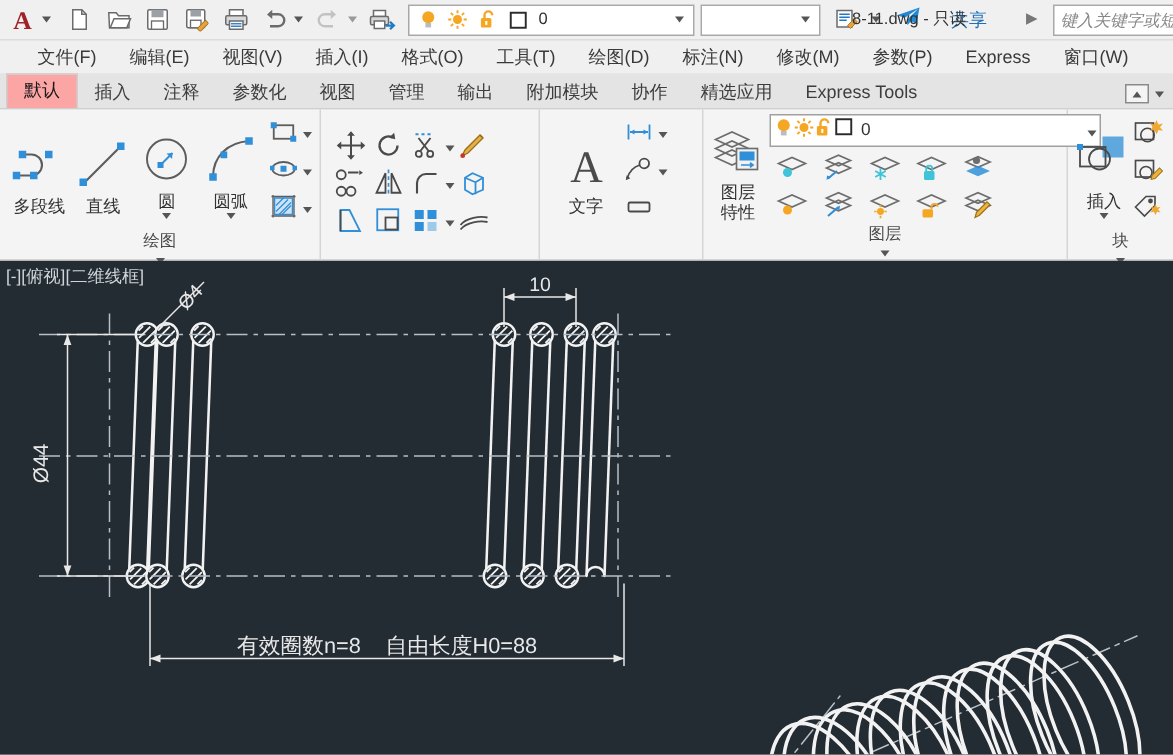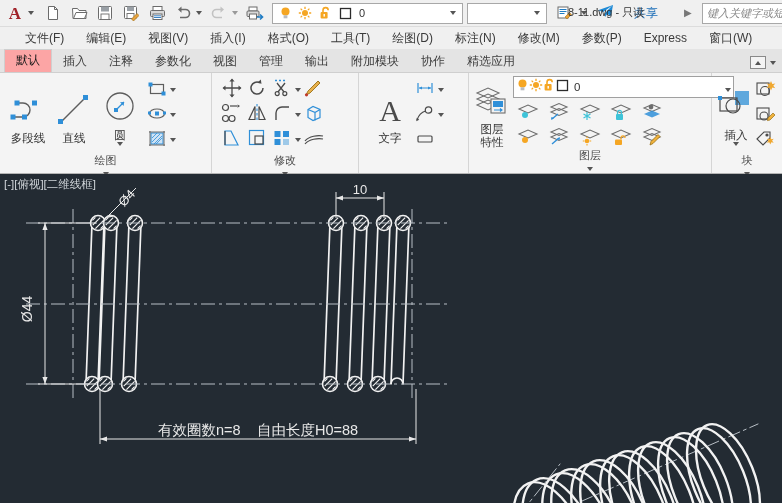--- a/index.html
+++ b/index.html
@@ -259,20 +259,21 @@
     <div class="ribtab active">默认</div>
     <div class="ribtab">插入</div>
     <div class="ribtab">注释</div>
     <div class="ribtab">参数化</div>
     <div class="ribtab">视图</div>
     <div class="ribtab">管理</div>
     <div class="ribtab">输出</div>
     <div class="ribtab">附加模块</div>
     <div class="ribtab">协作</div>
     <div class="ribtab">精选应用</div>
+    <div class="ribtab">Express Tools</div>
     <div class="ribmin">
       <span class="box">
           <i></i>
         </span>
         <span class="caret"></span>
     </div>
   </div>
 
   <div class="ribbon">
 
@@ -308,20 +309,32 @@
                 <circle cx="20" cy="18" r="13" fill="none" stroke="#5d5d5d" stroke-width="1.3"></circle>
                 <path d="M16 22l8-8" stroke="#2f8fd8" stroke-width="1.3"></path>
                 <path d="M24 14l-4 .3 3.7 3.7z" fill="#2f8fd8"></path>
                 <rect x="14" y="20" width="4" height="4" fill="#2f8fd8"></rect>
               </svg>
           </div>
           <div class="lbl">圆</div>
           <span class="caret dd"></span>
         </div>
 
+        <div class="bigbtn">
+          <div class="gx">
+            <svg width="40" height="38" viewBox="0 0 40 38">
+                <path d="M8 30C8 16 18 7 32 6" fill="none" stroke="#5d5d5d" stroke-width="1.4"></path>
+                <rect x="5.5" y="27.5" width="5" height="5" fill="#2f8fd8"></rect>
+                <rect x="29.5" y="3.5" width="5" height="5" fill="#2f8fd8"></rect>
+                <rect x="13" y="13" width="4.5" height="4.5" fill="#2f8fd8"></rect>
+              </svg>
+          </div>
+          <div class="lbl">圆弧</div>
+          <span class="caret dd"></span>
+        </div>
 
         <div class="smallgrid" style="margin-left:2px;">
           <div class="smallrow">
             <div class="sbtn">
               <span>
                 <svg width="20" height="17" viewBox="0 0 20 17">
                     <rect x="3.5" y="4.5" width="13" height="9" fill="none" stroke="#5d5d5d" stroke-width="1.2"></rect>
                     <rect x="1.5" y="2.5" width="4" height="4" fill="#2f8fd8"></rect>
                     <rect x="14.5" y="11.5" width="4" height="4" fill="#2f8fd8"></rect>
                   </svg>
@@ -474,24 +487,20 @@
             <div class="sbtn">
               <span>
                 <svg width="22" height="20" viewBox="0 0 22 20">
                     <path d="M2 13c4-5 13-6 18-5" fill="none" stroke="#4a4a4a" stroke-width="1.2"></path>
                     <path d="M2 16c4-5 13-6 18-5" fill="none" stroke="#4a4a4a" stroke-width="1.2"></path>
                   </svg>
               </span>
             </div>
           </div>
         </div>
-      </div>
-      <div class="panel-title">
-        <span>修改</span>
-        <span class="caret"></span>
       </div>
     </div>
 
     <div class="panel" style="width:110px;">
       <div class="panel-body" style="padding-left:8px;">
         <div class="bigbtn">
           <div class="gx">
             <svg width="36" height="36" viewBox="0 0 36 36">
                 <text x="18" y="29" font-family="Liberation Serif, serif" font-size="30" fill="#4a4a4a" text-anchor="middle">A</text>
               </svg>

